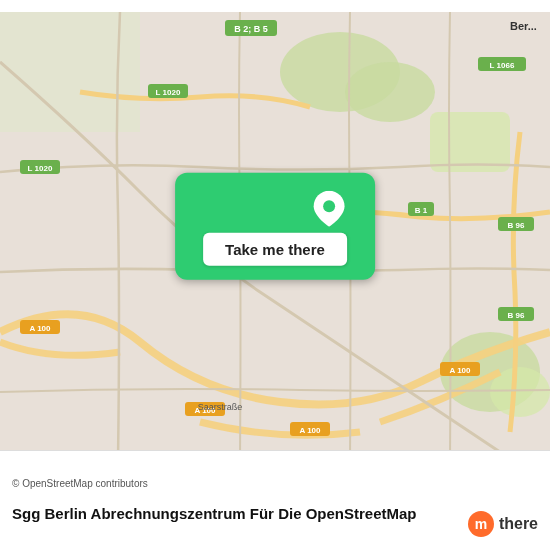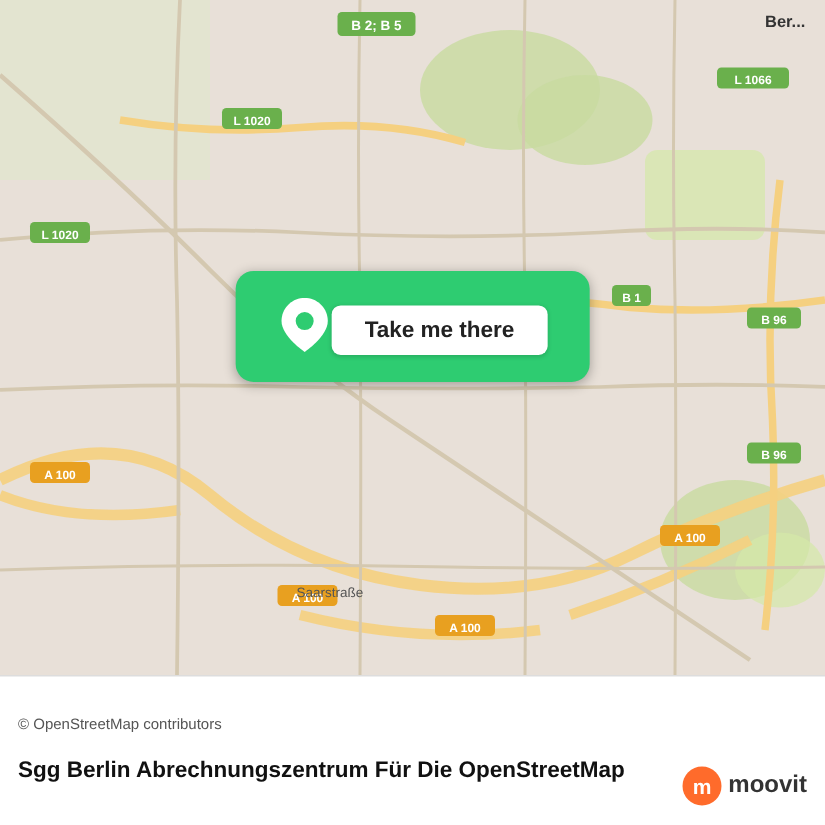--- a/index.html
+++ b/index.html
@@ -10,20 +10,21 @@
       font-family: Arial, sans-serif;
       position: relative;
     }
 
     #map-container {
       width: 550px;
       height: 450px;
       position: relative;
       overflow: hidden;
       background-color: #e8e0d8;
+      margin-top: 12px;
     }
 
     
     #map-svg {
       width: 100%;
       height: 100%;
       position: absolute;
       top: 0; left: 0;
     }
 
@@ -37,22 +38,22 @@
       flex-direction: column;
       align-items: center;
       z-index: 10;
     }
 
     #green-box {
       background-color: #2ecc71;
       border-radius: 12px;
       padding: 18px 28px 14px 28px;
       display: flex;
-      flex-direction: row;
-      align-items: center;
+      flex-direction: column;
+      align-items: flex-end;
       box-shadow: 0 2px 8px rgba(0,0,0,0.3);
     }
 
     #map-pin {
       width: 36px;
       height: 36px;
       margin-bottom: 6px;
     }
 
     #take-me-there-btn {
@@ -215,15 +216,15 @@
 <div id="footer">
   <span id="osm-attribution">© OpenStreetMap contributors</span>
   <span id="location-title">Sgg Berlin Abrechnungszentrum Für Die OpenStreetMap</span>
 
   <div id="moovit-logo">
     <svg id="moovit-icon" viewBox="0 0 28 28" xmlns="http://www.w3.org/2000/svg">
 
       <circle cx="14" cy="14" r="13" fill="#FF6B2B"></circle>
       <text x="14" y="19" font-size="14" font-weight="bold" fill="white" text-anchor="middle">m</text>
     </svg>
-    <span>moovit</span>
+    <span>there</span>
   </div>
 </div>
 
 </body></html>

